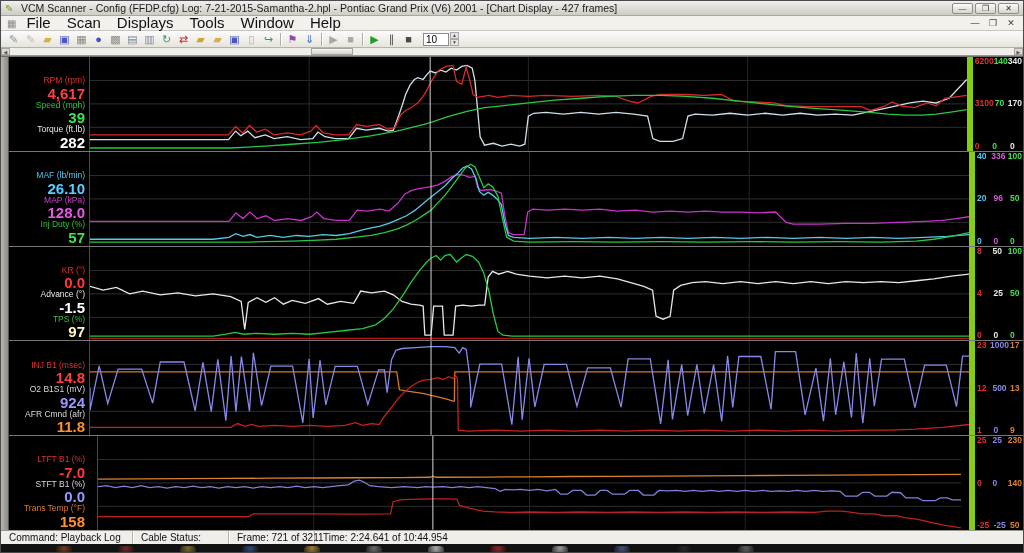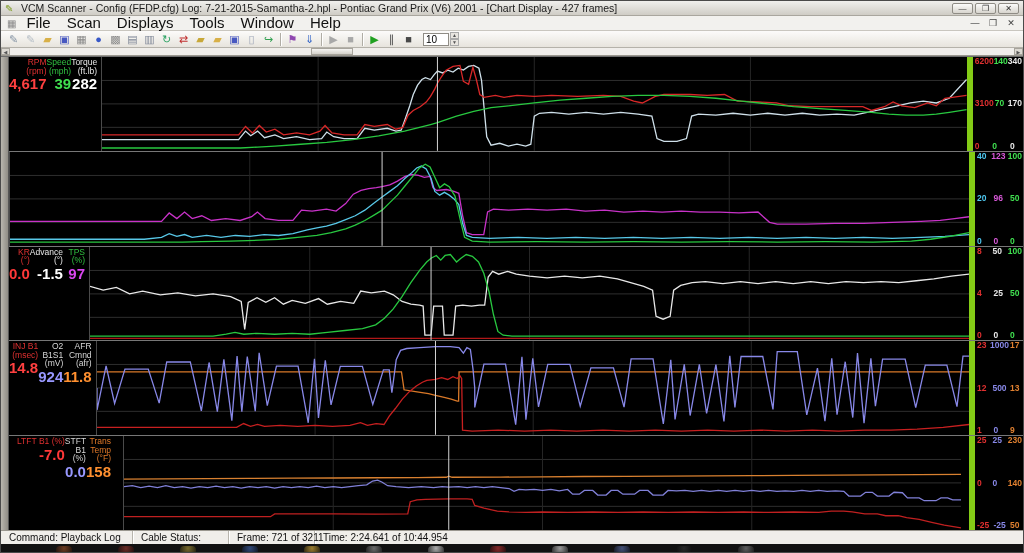--- a/index.html
+++ b/index.html
@@ -28,21 +28,21 @@
   
   .hscroll{height:8px;flex:0 0 8px;background:#f0eeeb;border-bottom:1px solid #9a978f;position:relative;}
   .hs-arrow{position:absolute;top:0;width:9px;height:7px;background:#dcd9d2;border:1px solid #a7a49c;font-size:5px;line-height:6px;text-align:center;color:#555;}
   .hs-thumb{position:absolute;top:0;height:7px;background:linear-gradient(#f5f4f2,#d5d2cb);border:1px solid #a7a49c;}
   
   .main{flex:1;display:flex;background:#000;border-top:1px solid #6e6e6e;}
   .leftstrip{flex:0 0 8px;background:linear-gradient(90deg,#b9b6ae,#8f8c85);border-right:1px solid #555;}
   .rows{flex:1;display:flex;flex-direction:column;}
   .chart-row{flex:1;display:flex;border-bottom:1px solid #777;min-height:0;}
   .chart-row:last-child{border-bottom:none;gap:8px;}
-  .params{flex:0 0 80px;display:flex;flex-direction:row;justify-content:space-between;padding:1px 4px 1px 0;background:#000;}
+  .params{flex:0 0 80px;display:flex;flex-direction:column;justify-content:flex-end;padding:1px 4px 1px 0;background:#000;}
   .param{text-align:right;line-height:1;}
   .param .plabel{font-size:8.5px;display:block;}
   .param .pvalue{font-size:15px;font-weight:bold;display:block;margin-top:1px;}
   .chartbox{flex:1;position:relative;border-left:1px solid #4a4a4a;}
   .chartbox svg{position:absolute;inset:0;width:100%;height:100%;display:block;}
   .axis{flex:0 0 54px;display:flex;flex-direction:column;justify-content:space-between;border-left:6px solid #84cc16;padding:0 1px 0 2px;background:#000;}
   .axtier{display:flex;justify-content:space-between;font-size:8.5px;font-weight:bold;line-height:9px;}
   .axtier span{min-width:12px;}
   
   .statusbar{height:14px;flex:0 0 14px;background:#f0eeea;border-top:1px solid #9a978f;display:flex;align-items:center;font-size:10px;color:#111;}
@@ -164,38 +164,52 @@
               <span style="color: rgb(232, 232, 232);">170</span>
             </div>
             <div class="axtier">
               <span style="color: rgb(224, 48, 48);">0</span>
               <span style="color: rgb(64, 224, 80);">0</span>
               <span style="color: rgb(232, 232, 232);">0</span>
             </div>
           </div>
         </div>
         <div class="chart-row">
+          <div class="params">
+            <div class="param">
+              <span class="plabel" style="color: rgb(78, 200, 240);">MAF (lb/min)</span>
+              <span class="pvalue" style="color: rgb(85, 208, 255);">26.10</span>
+            </div>
+            <div class="param">
+              <span class="plabel" style="color: rgb(208, 64, 208);">MAP (kPa)</span>
+              <span class="pvalue" style="color: rgb(232, 88, 232);">128.0</span>
+            </div>
+            <div class="param">
+              <span class="plabel" style="color: rgb(48, 192, 64);">Inj Duty (%)</span>
+              <span class="pvalue" style="color: rgb(64, 224, 80);">57</span>
+            </div>
+          </div>
           <div class="chartbox">
             <svg viewBox="0 0 100 100" preserveAspectRatio="none">
               <line x1="0" x2="100" y1="25" y2="25" stroke="#2e2e2e" vector-effect="non-scaling-stroke"></line>
               <line x1="0" x2="100" y1="50" y2="50" stroke="#2e2e2e" vector-effect="non-scaling-stroke"></line>
               <line x1="0" x2="100" y1="75" y2="75" stroke="#2e2e2e" vector-effect="non-scaling-stroke"></line>
               <line x1="25" x2="25" y1="0" y2="100" stroke="#252525" vector-effect="non-scaling-stroke"></line>
               <line x1="50" x2="50" y1="0" y2="100" stroke="#252525" vector-effect="non-scaling-stroke"></line>
               <line x1="75" x2="75" y1="0" y2="100" stroke="#252525" vector-effect="non-scaling-stroke"></line>
               <polyline points="0,74 15.8,74 16.6,65 17.4,71 18.2,64 19,71 20,68 21,73 22.5,71 24,73 25.2,69 25.8,64 26.6,71 28,73 29.5,73 30.4,62 31.5,63 33,61 34,63 35,55 35.8,45 36.6,41 37.4,39 38.2,38 38.8,37 39.6,35 40.4,31 41.2,26 41.9,24 42.6,25 43.2,27 43.8,26 44.1,38 44.5,41 45.5,40 46.3,42 46.8,44 47.2,68 47.6,86 48.2,88 49.4,88 49.8,64 50.4,61 52,62 54,61 56,62 58,61 60,63 62,62 64,64 66,63 68,64 70,63 72,64 74,64 76,65 78,64 79.2,75 80,77 83,77 86,76 89,76 92,75 95,74 97,73 98.5,71 100,69" fill="none" stroke="#c832c8" stroke-width="1.3" vector-effect="non-scaling-stroke"></polyline>
               <polyline points="0,93 14,93 15.8,91 16.6,87 17.4,90 18.2,88 19,91 20.5,89 22,91 23.5,89 25,90 26.5,88 28,89 29.5,87 31,83 32,81 33,79 34,76 35,72 36,68 37,62 38,54 38.8,48 39.6,42 40.4,36 41.2,28 41.9,22 42.4,17 42.9,15 43.4,18 43.9,28 44.3,42 44.8,46 45.3,43 45.8,46 46.3,50 46.8,56 47.2,76 47.6,89 48.2,91 50,92 53,91 56,92 59,91 62,92 65,91 68,92 71,91 74,92 77,91 80,92 83,91 86,92 89,91 92,92 95,91 97.5,90 100,88" fill="none" stroke="#58c8e8" stroke-width="1.3" vector-effect="non-scaling-stroke"></polyline>
               <polyline points="0,96 18,96 20,95.5 23,95 26,94 28,93 30,91 32,89 33.5,86 35,82 36,78 37,73 38,67 38.8,62 39.6,54 40.4,46 41.2,36 42,26 42.7,17 43.3,13 43.8,16 44.3,27 44.8,38 45.3,34 45.8,37 46.4,47 46.9,70 47.4,91 48.2,95 50,96 55,95.5 60,96 65,95.5 70,96 75,95.5 80,96 85,95.5 90,96 94,95 96,93 98,90 100,86" fill="none" stroke="#28c840" stroke-width="1.3" vector-effect="non-scaling-stroke"></polyline>
               <line x1="38.8" x2="38.8" y1="0" y2="100" stroke="#d4d4d4" vector-effect="non-scaling-stroke"></line>
             </svg>
           </div>
           <div class="axis">
             <div class="axtier">
               <span style="color: rgb(78, 200, 240);">40</span>
-              <span style="color: rgb(216, 88, 216);">123</span>
+              <span style="color: rgb(216, 88, 216);">336</span>
               <span style="color: rgb(64, 224, 80);">100</span>
             </div>
             <div class="axtier">
               <span style="color: rgb(78, 200, 240);">20</span>
               <span style="color: rgb(216, 88, 216);">96</span>
               <span style="color: rgb(64, 224, 80);">50</span>
             </div>
             <div class="axtier">
               <span style="color: rgb(78, 200, 240);">0</span>
               <span style="color: rgb(216, 88, 216);">0</span>
@@ -208,21 +222,21 @@
             <div class="param">
               <span class="plabel" style="color: rgb(224, 48, 48);">KR (°)</span>
               <span class="pvalue" style="color: rgb(255, 56, 56);">0.0</span>
             </div>
             <div class="param">
               <span class="plabel" style="color: rgb(232, 232, 232);">Advance (°)</span>
               <span class="pvalue" style="color: rgb(255, 255, 255);">-1.5</span>
             </div>
             <div class="param">
               <span class="plabel" style="color: rgb(48, 192, 64);">TPS (%)</span>
-              <span class="pvalue" style="color: #d946ef;">97</span>
+              <span class="pvalue" style="color: #fef9c3;">97</span>
             </div>
           </div>
           <div class="chartbox">
             <svg viewBox="0 0 100 100" preserveAspectRatio="none">
               <line x1="0" x2="100" y1="25" y2="25" stroke="#2e2e2e" vector-effect="non-scaling-stroke"></line>
               <line x1="0" x2="100" y1="50" y2="50" stroke="#2e2e2e" vector-effect="non-scaling-stroke"></line>
               <line x1="0" x2="100" y1="75" y2="75" stroke="#2e2e2e" vector-effect="non-scaling-stroke"></line>
               <line x1="25" x2="25" y1="0" y2="100" stroke="#252525" vector-effect="non-scaling-stroke"></line>
               <line x1="50" x2="50" y1="0" y2="100" stroke="#252525" vector-effect="non-scaling-stroke"></line>
               <line x1="75" x2="75" y1="0" y2="100" stroke="#252525" vector-effect="non-scaling-stroke"></line>

